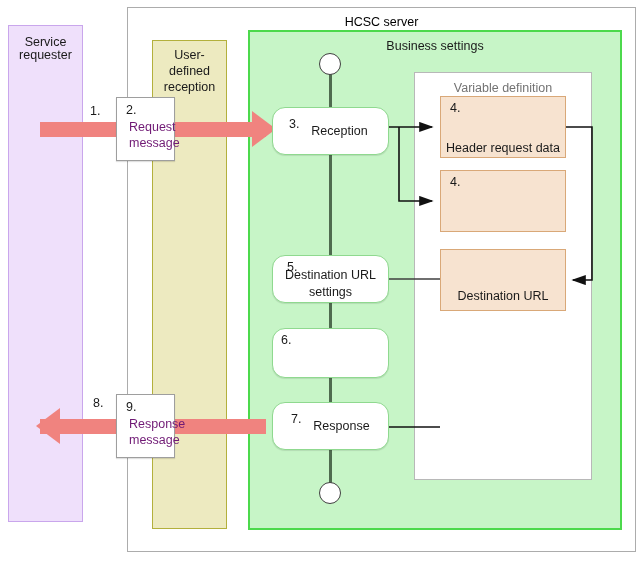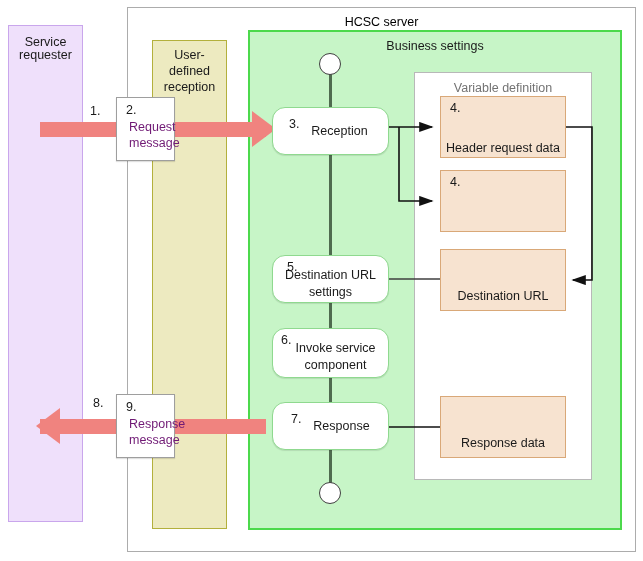--- a/index.html
+++ b/index.html
@@ -280,38 +280,34 @@
     <span class="lbl">Reception</span>
   </div>
 
   <div class="abs node n-desturl">
     <span class="num">5.</span>
     <span class="lbl">Destination URL<br>settings</span>
   </div>
 
   <div class="abs node n-invoke">
     <span class="num">6.</span>
-    <span class="lbl">Invoke service<br>component</span>
   </div>
 
   <div class="abs node n-response">
     <span class="num">7.</span>
     <span class="lbl">Response</span>
   </div>
 
   <div class="abs databox numbered d-header">
     <span class="num">4.</span>
     <span class="lbl">Header request data</span>
   </div>
 
   <div class="abs databox numbered d-request">
     <span class="num">4.</span>
   </div>
 
   <div class="abs databox d-dest">
     <span class="lbl">Destination URL</span>
   </div>
 
-  <div class="abs databox d-resp">
-    <span class="lbl">Response data</span>
-  </div>
 
 </div>
 
 </body></html>

